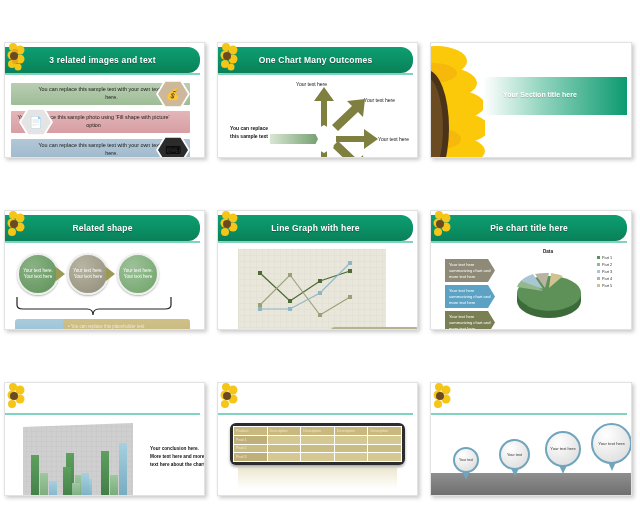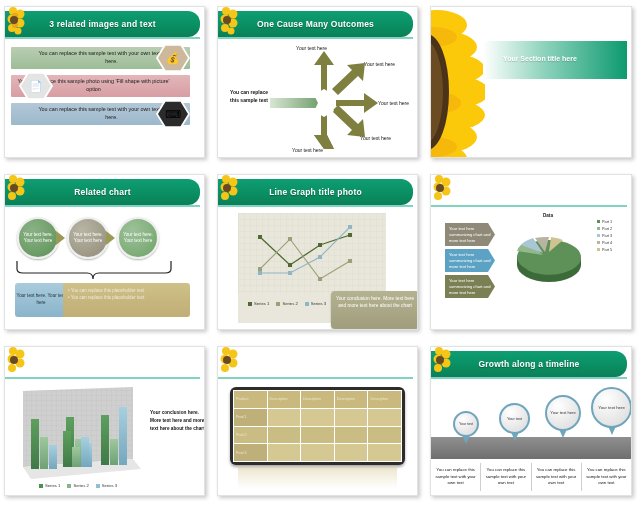--- a/index.html
+++ b/index.html
@@ -1,20 +1,20 @@
 <!DOCTYPE html>
 <html><head>
 <meta charset="utf-8">
 <style>
   html,body{margin:0;padding:0;background:#ffffff;}
   body{width:640px;height:506px;overflow:hidden;
        font-family:"Liberation Sans","DejaVu Sans",sans-serif;}
   .grid{display:grid;grid-template-columns:213px 213px 214px;
         grid-template-rows:168px 172px 166px;width:640px;height:506px;}
-  .cell{position:relative;box-sizing:border-box;padding:6px 8px 10px 4px;}
+  .cell{position:relative;box-sizing:border-box;padding:6px 8px 10px 4px;margin-top:36px;}
   .slide{position:relative;width:100%;height:100%;background:#fff;
          box-sizing:border-box;border:1px solid #e2e2e2;
          box-shadow:2px 2px 4px rgba(0,0,0,.22);overflow:hidden;}
   .banner{position:absolute;left:0;top:4px;right:4px;height:26px;
           background:linear-gradient(180deg,#0e9e72 0%,#0a8f63 55%,#0b7f58 100%);
           display:flex;align-items:center;justify-content:center;}
   .banner-rounded{border-top-right-radius:12px;border-bottom-right-radius:12px;}
   .btitle{color:#fff;font-size:8.5px;font-weight:bold;letter-spacing:.2px;
           text-shadow:0 1px 1px rgba(0,0,0,.35);}
   .bunder{position:absolute;left:0;top:30px;right:4px;height:2px;background:#7fd3c0;}
@@ -156,21 +156,21 @@
         <div class="hex hex3">
           <div class="hex-in" style="background:#2b2b2b;">⌨</div>
         </div>
       </div>
     </div>
   </div>
 
   <div class="cell">
     <div class="slide">
       <div class="banner banner-rounded">
-        <div class="btitle">One Cause Many Outcomes</div>
+        <div class="btitle">One Chart Many Outcomes</div>
       </div>
       <div class="bunder"></div>
       <div class="sun">
         <svg width="26" height="30" viewBox="0 0 26 30">
           <g fill="#f5c518">
               <circle cx="7" cy="4" r="4"></circle>
               <circle cx="14" cy="7" r="4.5"></circle>
           <circle cx="6" cy="12" r="4.5"></circle>
               <circle cx="14" cy="16" r="4.5"></circle>
           <circle cx="6" cy="21" r="4"></circle>
@@ -232,21 +232,21 @@
         </svg>
       </div>
       <div class="secband"></div>
       <div class="sectitle">Your Section title here</div>
     </div>
   </div>
 
   <div class="cell">
     <div class="slide">
       <div class="banner banner-rounded">
-        <div class="btitle">Related chart</div>
+        <div class="btitle">Related shape</div>
       </div>
       <div class="bunder"></div>
       <div class="sun">
         <svg width="26" height="30" viewBox="0 0 26 30">
           <g fill="#f5c518">
               <circle cx="7" cy="4" r="4"></circle>
               <circle cx="14" cy="7" r="4.5"></circle>
           <circle cx="6" cy="12" r="4.5"></circle>
               <circle cx="14" cy="16" r="4.5"></circle>
           <circle cx="6" cy="21" r="4"></circle>
@@ -276,21 +276,21 @@
           <div>• <span>You can replace this placeholder text</span></div>
           <div>• <span>You can replace this placeholder text</span></div>
         </div>
       </div>
     </div>
   </div>
 
   <div class="cell">
     <div class="slide">
       <div class="banner banner-rounded">
-        <div class="btitle">Line Graph title photo</div>
+        <div class="btitle">Line Graph with here</div>
       </div>
       <div class="bunder"></div>
       <div class="sun">
         <svg width="26" height="30" viewBox="0 0 26 30">
           <g fill="#f5c518">
               <circle cx="7" cy="4" r="4"></circle>
               <circle cx="14" cy="7" r="4.5"></circle>
           <circle cx="6" cy="12" r="4.5"></circle>
               <circle cx="14" cy="16" r="4.5"></circle>
           <circle cx="6" cy="21" r="4"></circle>
@@ -339,20 +339,23 @@
           <span><i style="background:#9aa078"></i><span>Series 2</span></span>
           <span><i style="background:#8fb6c4"></i><span>Series 3</span></span>
         </div>
         <div class="callout" style="left:113px;top:82px;width:88px;height:38px;">Your conclusion here. More text here and more text here about the chart</div>
       </div>
     </div>
   </div>
 
   <div class="cell">
     <div class="slide">
+      <div class="banner banner-rounded">
+        <div class="btitle">Pie chart title here</div>
+      </div>
       <div class="bunder"></div>
       <div class="sun">
         <svg width="26" height="30" viewBox="0 0 26 30">
           <g fill="#f5c518">
               <circle cx="7" cy="4" r="4"></circle>
               <circle cx="14" cy="7" r="4.5"></circle>
           <circle cx="6" cy="12" r="4.5"></circle>
               <circle cx="14" cy="16" r="4.5"></circle>
           <circle cx="6" cy="21" r="4"></circle>
             </g>
@@ -509,23 +512,20 @@
           </tbody>
             </table>
         </div>
         <div class="mrefl"></div>
       </div>
     </div>
   </div>
 
   <div class="cell">
     <div class="slide">
-      <div class="banner banner-rounded">
-        <div class="btitle">Growth along a timeline</div>
-      </div>
       <div class="bunder"></div>
       <div class="sun">
         <svg width="26" height="30" viewBox="0 0 26 30">
           <g fill="#f5c518">
               <circle cx="7" cy="4" r="4"></circle>
               <circle cx="14" cy="7" r="4.5"></circle>
           <circle cx="6" cy="12" r="4.5"></circle>
               <circle cx="14" cy="16" r="4.5"></circle>
           <circle cx="6" cy="21" r="4"></circle>
             </g>

